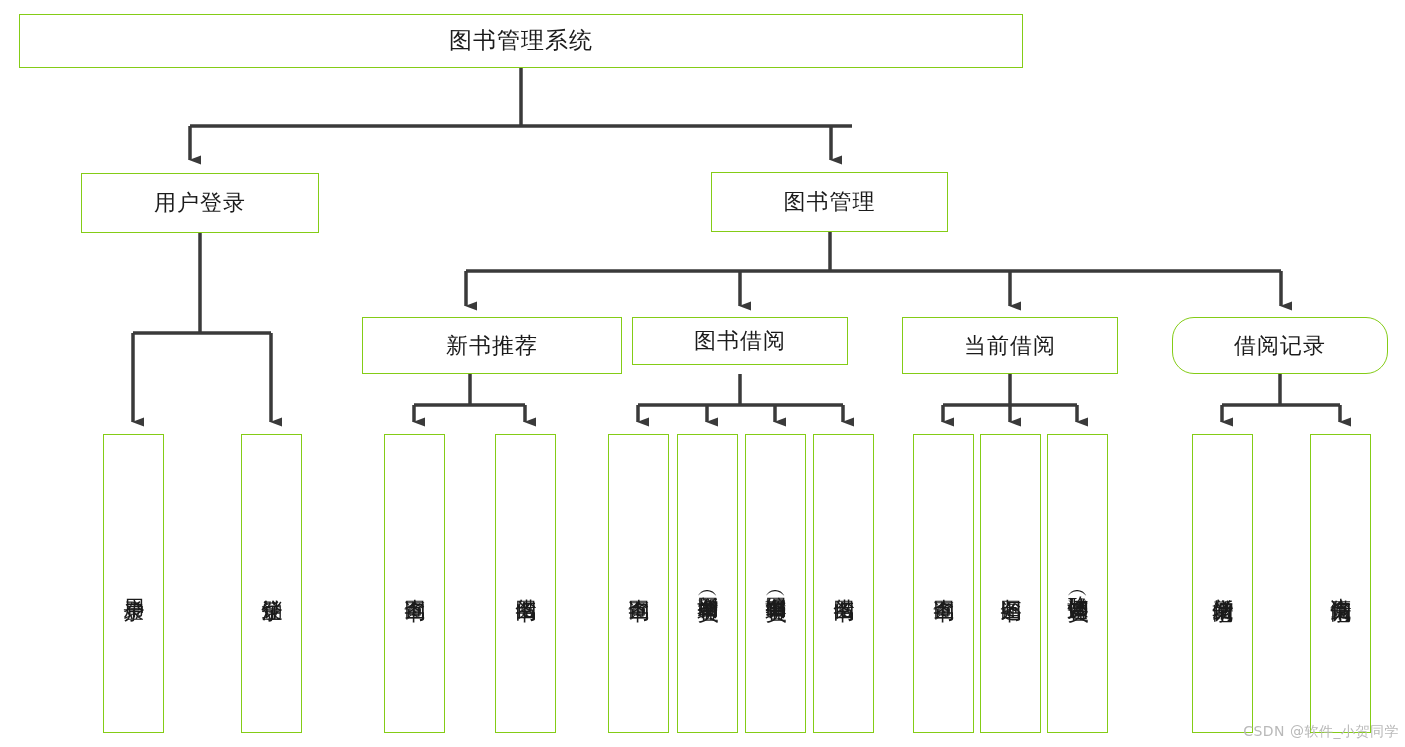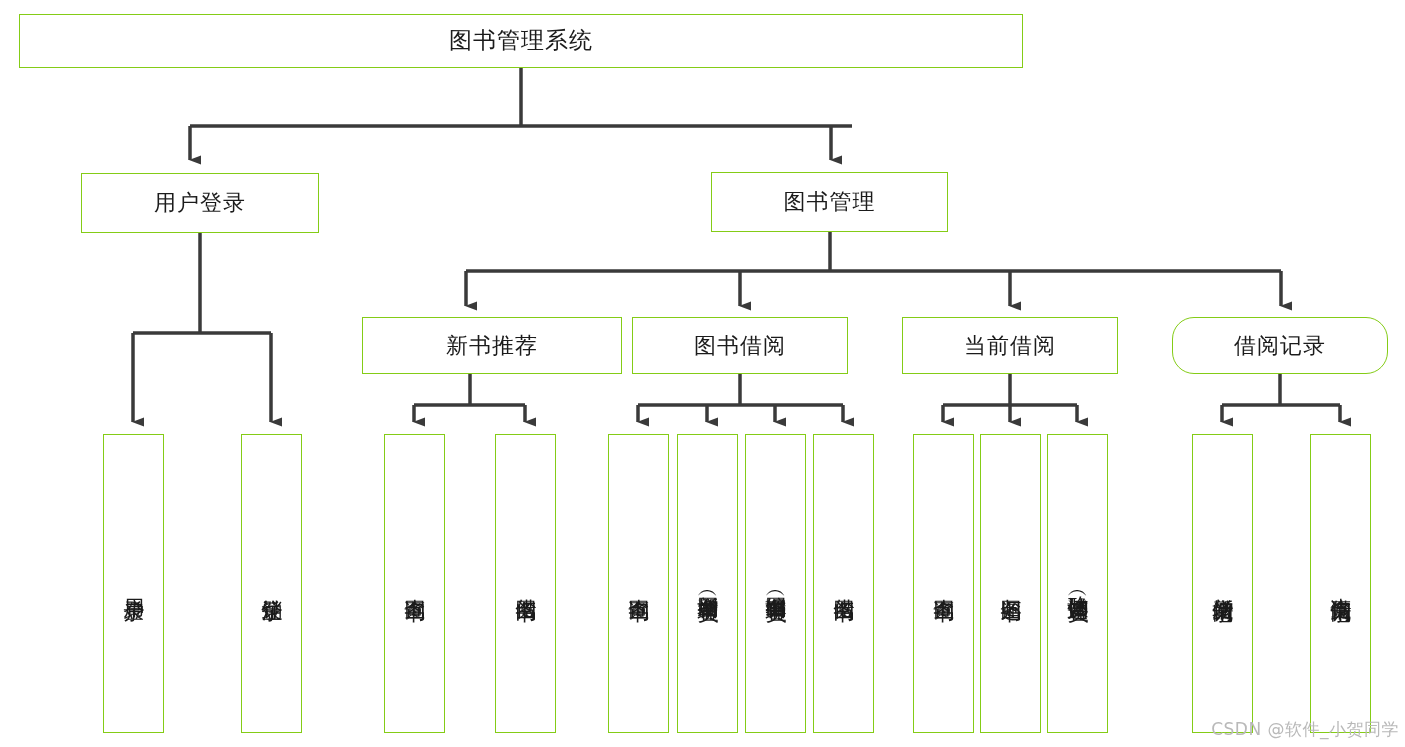--- a/index.html
+++ b/index.html
@@ -55,21 +55,21 @@
     line-height: 1.1;
     text-align: center;
   }
   .node.root {
     font-size: 23px;
   }
   .watermark {
     position: absolute;
     right: 6px;
     bottom: 6px;
-    font-size: 17px;
+    font-size: 14px;
     color: #b9b9b9;
     letter-spacing: 0.5px;
     white-space: nowrap;
   }
 </style>
 </head>
 <body>
 
 <div id="canvas">
 
@@ -124,21 +124,21 @@
   </svg>
 
   <div class="node h root" style="left:19px; top:14px; width:1004px; height:54px;">图书管理系统</div>
 
   <div class="node h" style="left:81px; top:173px; width:238px; height:60px;">用户登录</div>
 
   <div class="node h" style="left:711px; top:172px; width:237px; height:60px;">图书管理</div>
 
   <div class="node h" style="left:362px; top:317px; width:260px; height:57px;">新书推荐</div>
 
-  <div class="node h" style="left:632px; top:317px; width:216px; height:57px;">图书借阅</div>
+  <div class="node h" style="left:632px; top:317px; width:216px; height:48px;">图书借阅</div>
 
   <div class="node h" style="left:902px; top:317px; width:216px; height:57px;">当前借阅</div>
 
   <div class="node h" style="left:1172px; top:317px; width:216px; height:57px;border-radius:22px;">借阅记录</div>
 
   <div class="node v" style="left:103px; top:434px; width:61px; height:299px;">
     <span class="vtext">用户登录</span>
   </div>
 
   <div class="node v" style="left:241px; top:434px; width:61px; height:299px;">

